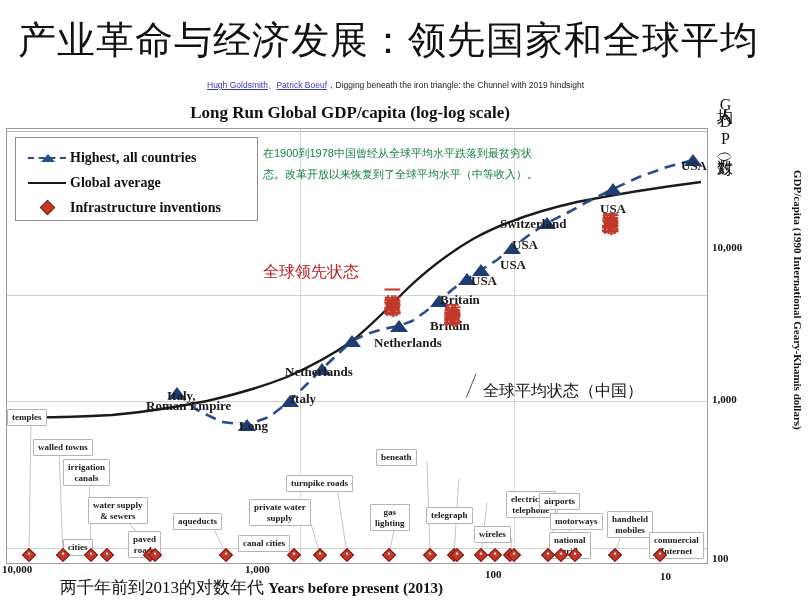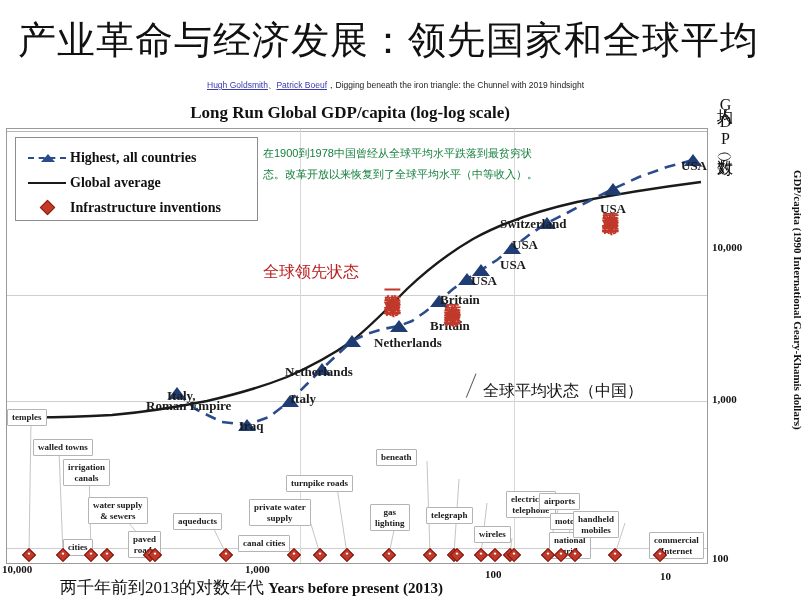--- a/index.html
+++ b/index.html
@@ -232,21 +232,21 @@
         <span class="leg-key">
             <span class="key-diamond"></span>
           </span>
         <span class="leg-label">Infrastructure inventions</span>
       </div>
     </div>
 
     <div id="country-layer">
         <div class="cty" style="left: 160px; top: 262px;">Italy,</div>
         <div class="cty" style="left: 139px; top: 272px;">Roman Empire</div>
-        <div class="cty" style="left: 232px; top: 292px;">Iraq</div>
+        <div class="cty" style="left: 232px; top: 292px;">Long</div>
         <div class="cty" style="left: 283px; top: 265px;">Italy</div>
         <div class="cty" style="left: 278px; top: 238px;">Netherlands</div>
         <div class="cty" style="left: 367px; top: 209px;">Netherlands</div>
         <div class="cty" style="left: 423px; top: 192px;">Britain</div>
         <div class="cty" style="left: 433px; top: 166px;">Britain</div>
         <div class="cty" style="left: 464px; top: 147px;">USA</div>
         <div class="cty" style="left: 493px; top: 131px;">USA</div>
         <div class="cty" style="left: 505px; top: 111px;">USA</div>
         <div class="cty" style="left: 493px; top: 90px;">Switzerland</div>
         <div class="cty" style="left: 593px; top: 75px;">USA</div>
@@ -265,21 +265,21 @@
         <div class="inv" style="left: 242px; top: 370px;"><span>private water</span><br><span>supply</span></div>
         <div class="inv" style="left: 279px; top: 346px;"><span>turnpike roads</span></div>
         <div class="inv" style="left: 363px; top: 375px;"><span>gas</span><br><span>lighting</span></div>
         <div class="inv" style="left: 369px; top: 320px;"><span>beneath</span></div>
         <div class="inv" style="left: 419px; top: 338px; margin-top: 40px;"><span>telegraph</span></div>
         <div class="inv" style="left: 480px; top: 362px; margin-left: 19px;"><span>electricity,</span><br><span>telephone</span></div>
         <div class="inv" style="left: 467px; top: 397px;"><span>wireles</span></div>
         <div class="inv" style="left: 532px; top: 364px;"><span>airports</span></div>
         <div class="inv" style="left: 543px; top: 384px;"><span>motorways</span></div>
         <div class="inv" style="left: 542px; top: 403px;"><span>national</span><br><span>grid</span></div>
-        <div class="inv" style="left: 566px; top: 382px;"><span>handheld</span><br><span>mobiles</span></div>
+        <div class="inv" style="left: 600px; top: 382px;"><span>handheld</span><br><span>mobiles</span></div>
         <div class="inv" style="left: 642px; top: 403px;"><span>commercial</span><br><span>Internet</span></div>
       </div>
 
     <div id="marker-layer">
         <div class="marker" style="left: 17px; top: 421px;"></div>
         <div class="marker" style="left: 51px; top: 421px;"></div>
         <div class="marker" style="left: 79px; top: 421px;"></div>
         <div class="marker" style="left: 95px; top: 421px;"></div>
         <div class="marker" style="left: 138px; top: 421px;"></div>
         <div class="marker" style="left: 143px; top: 421px;"></div>

